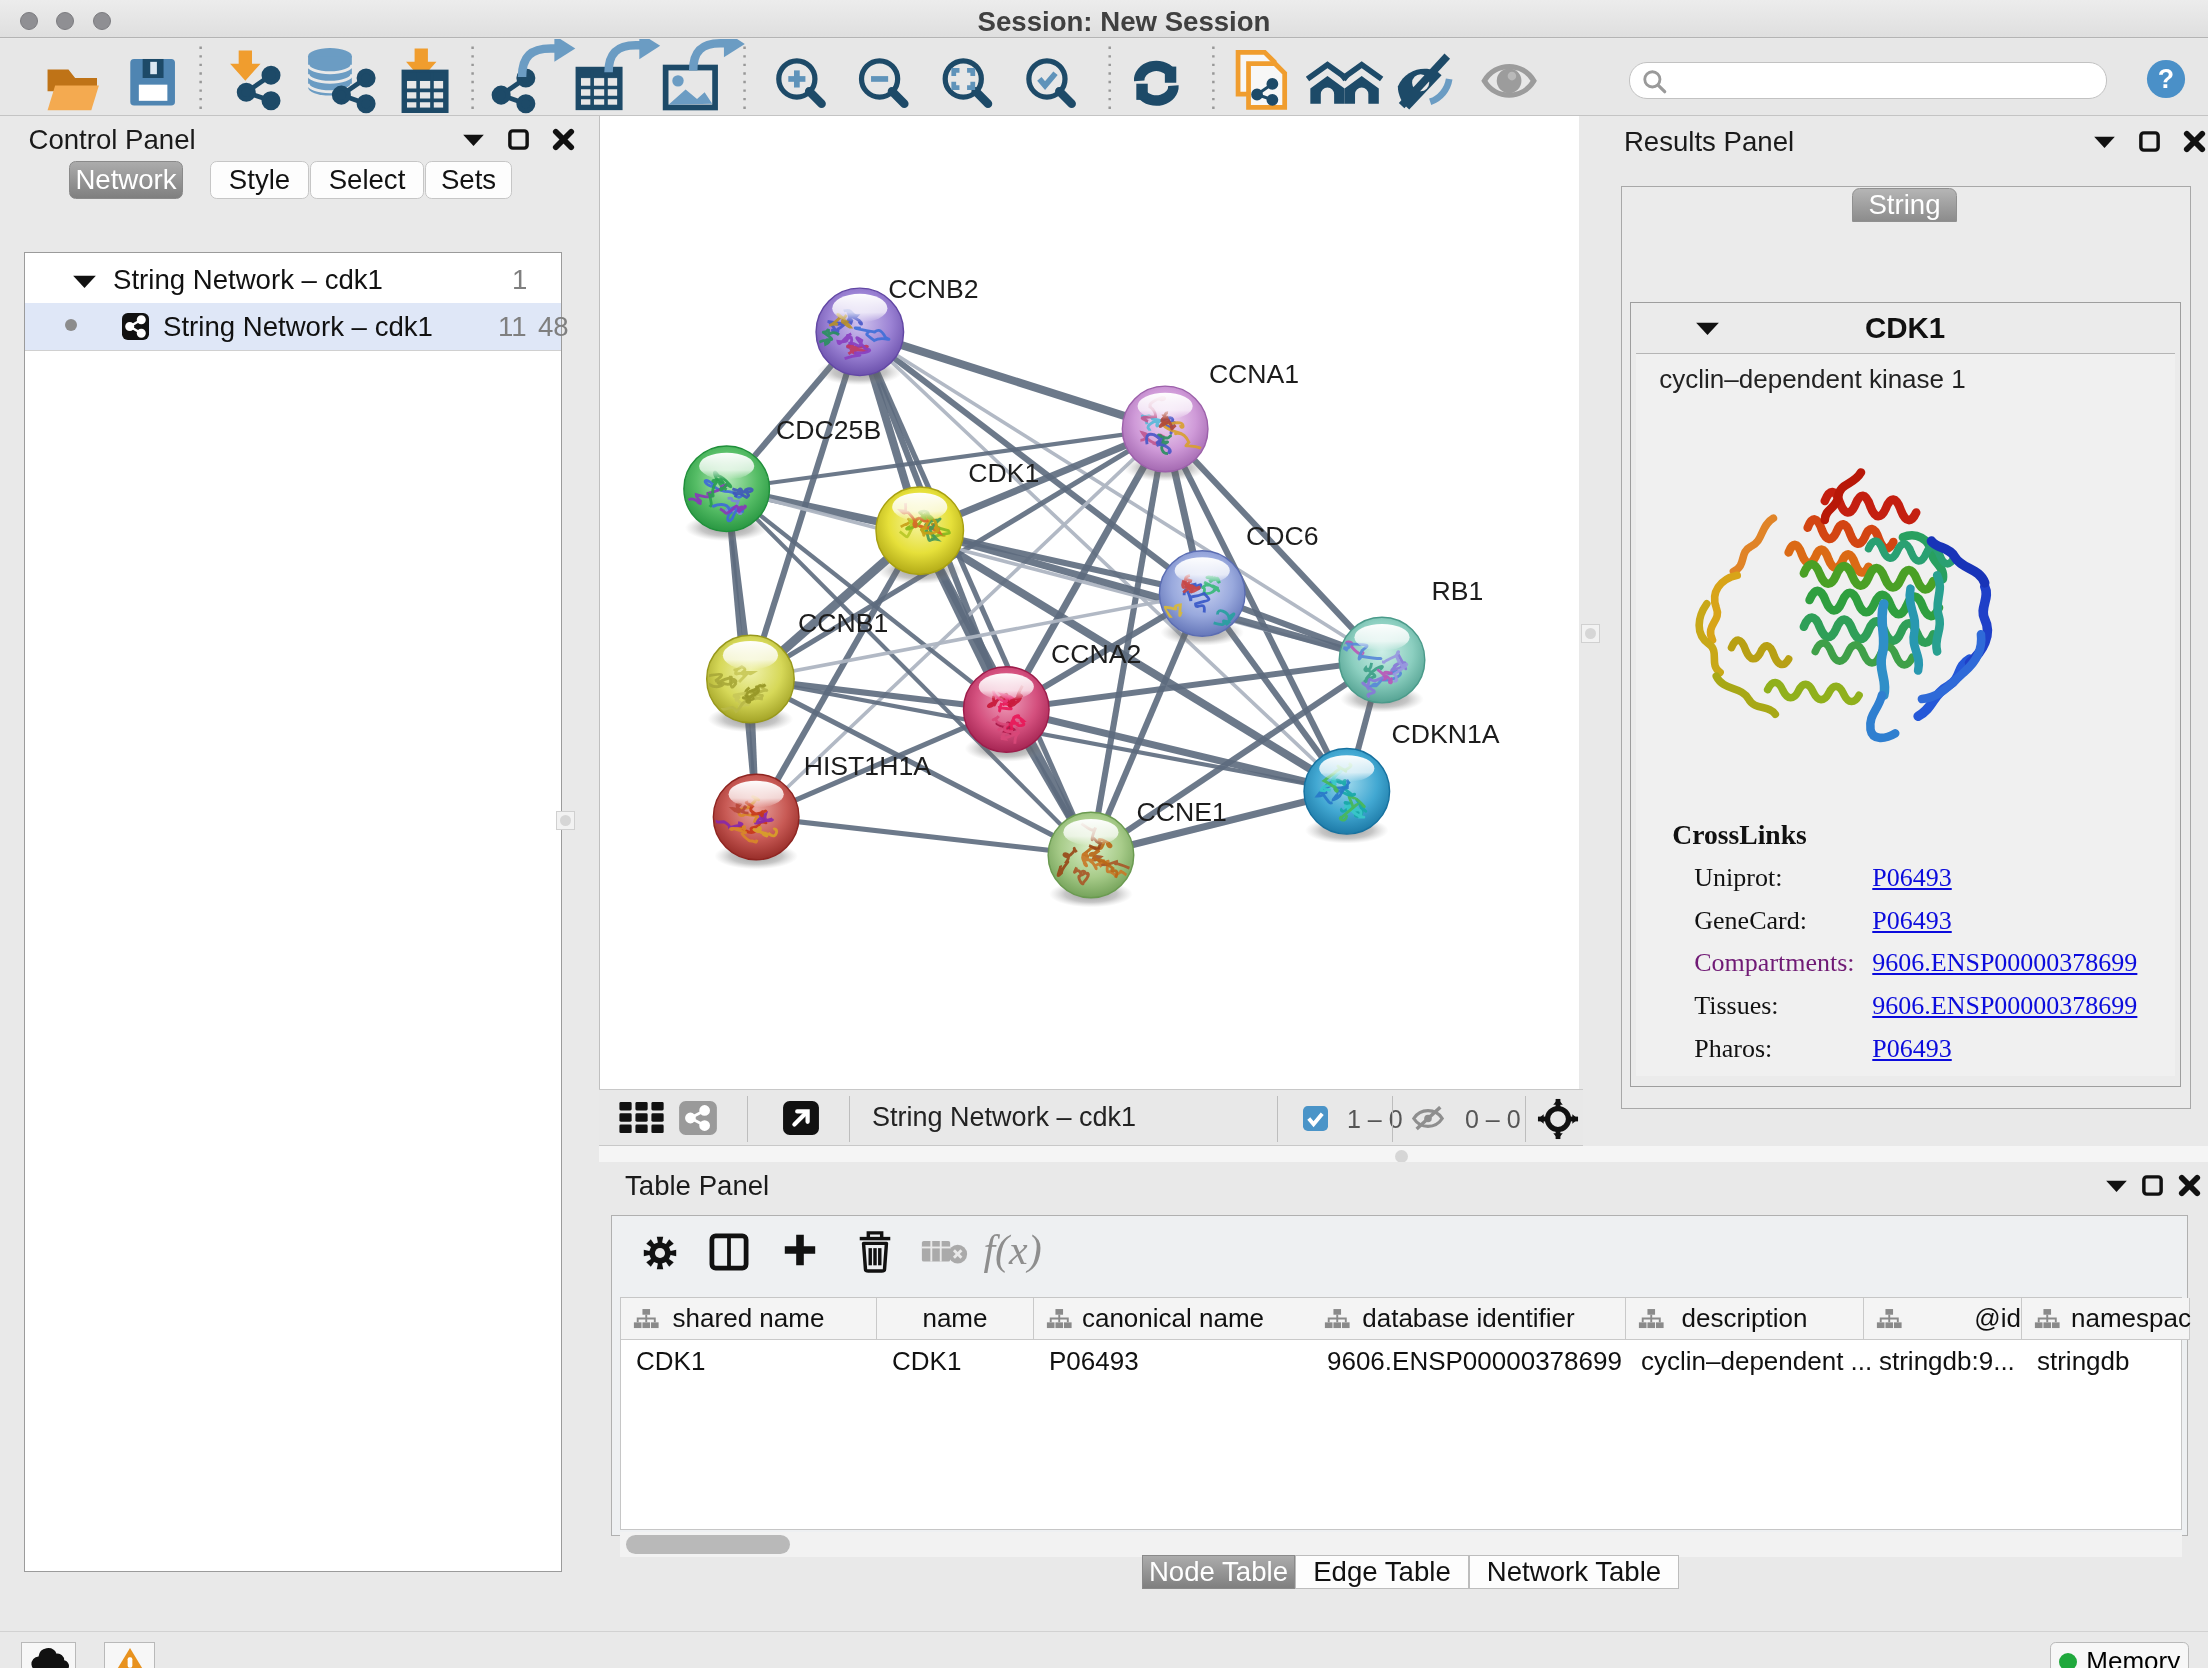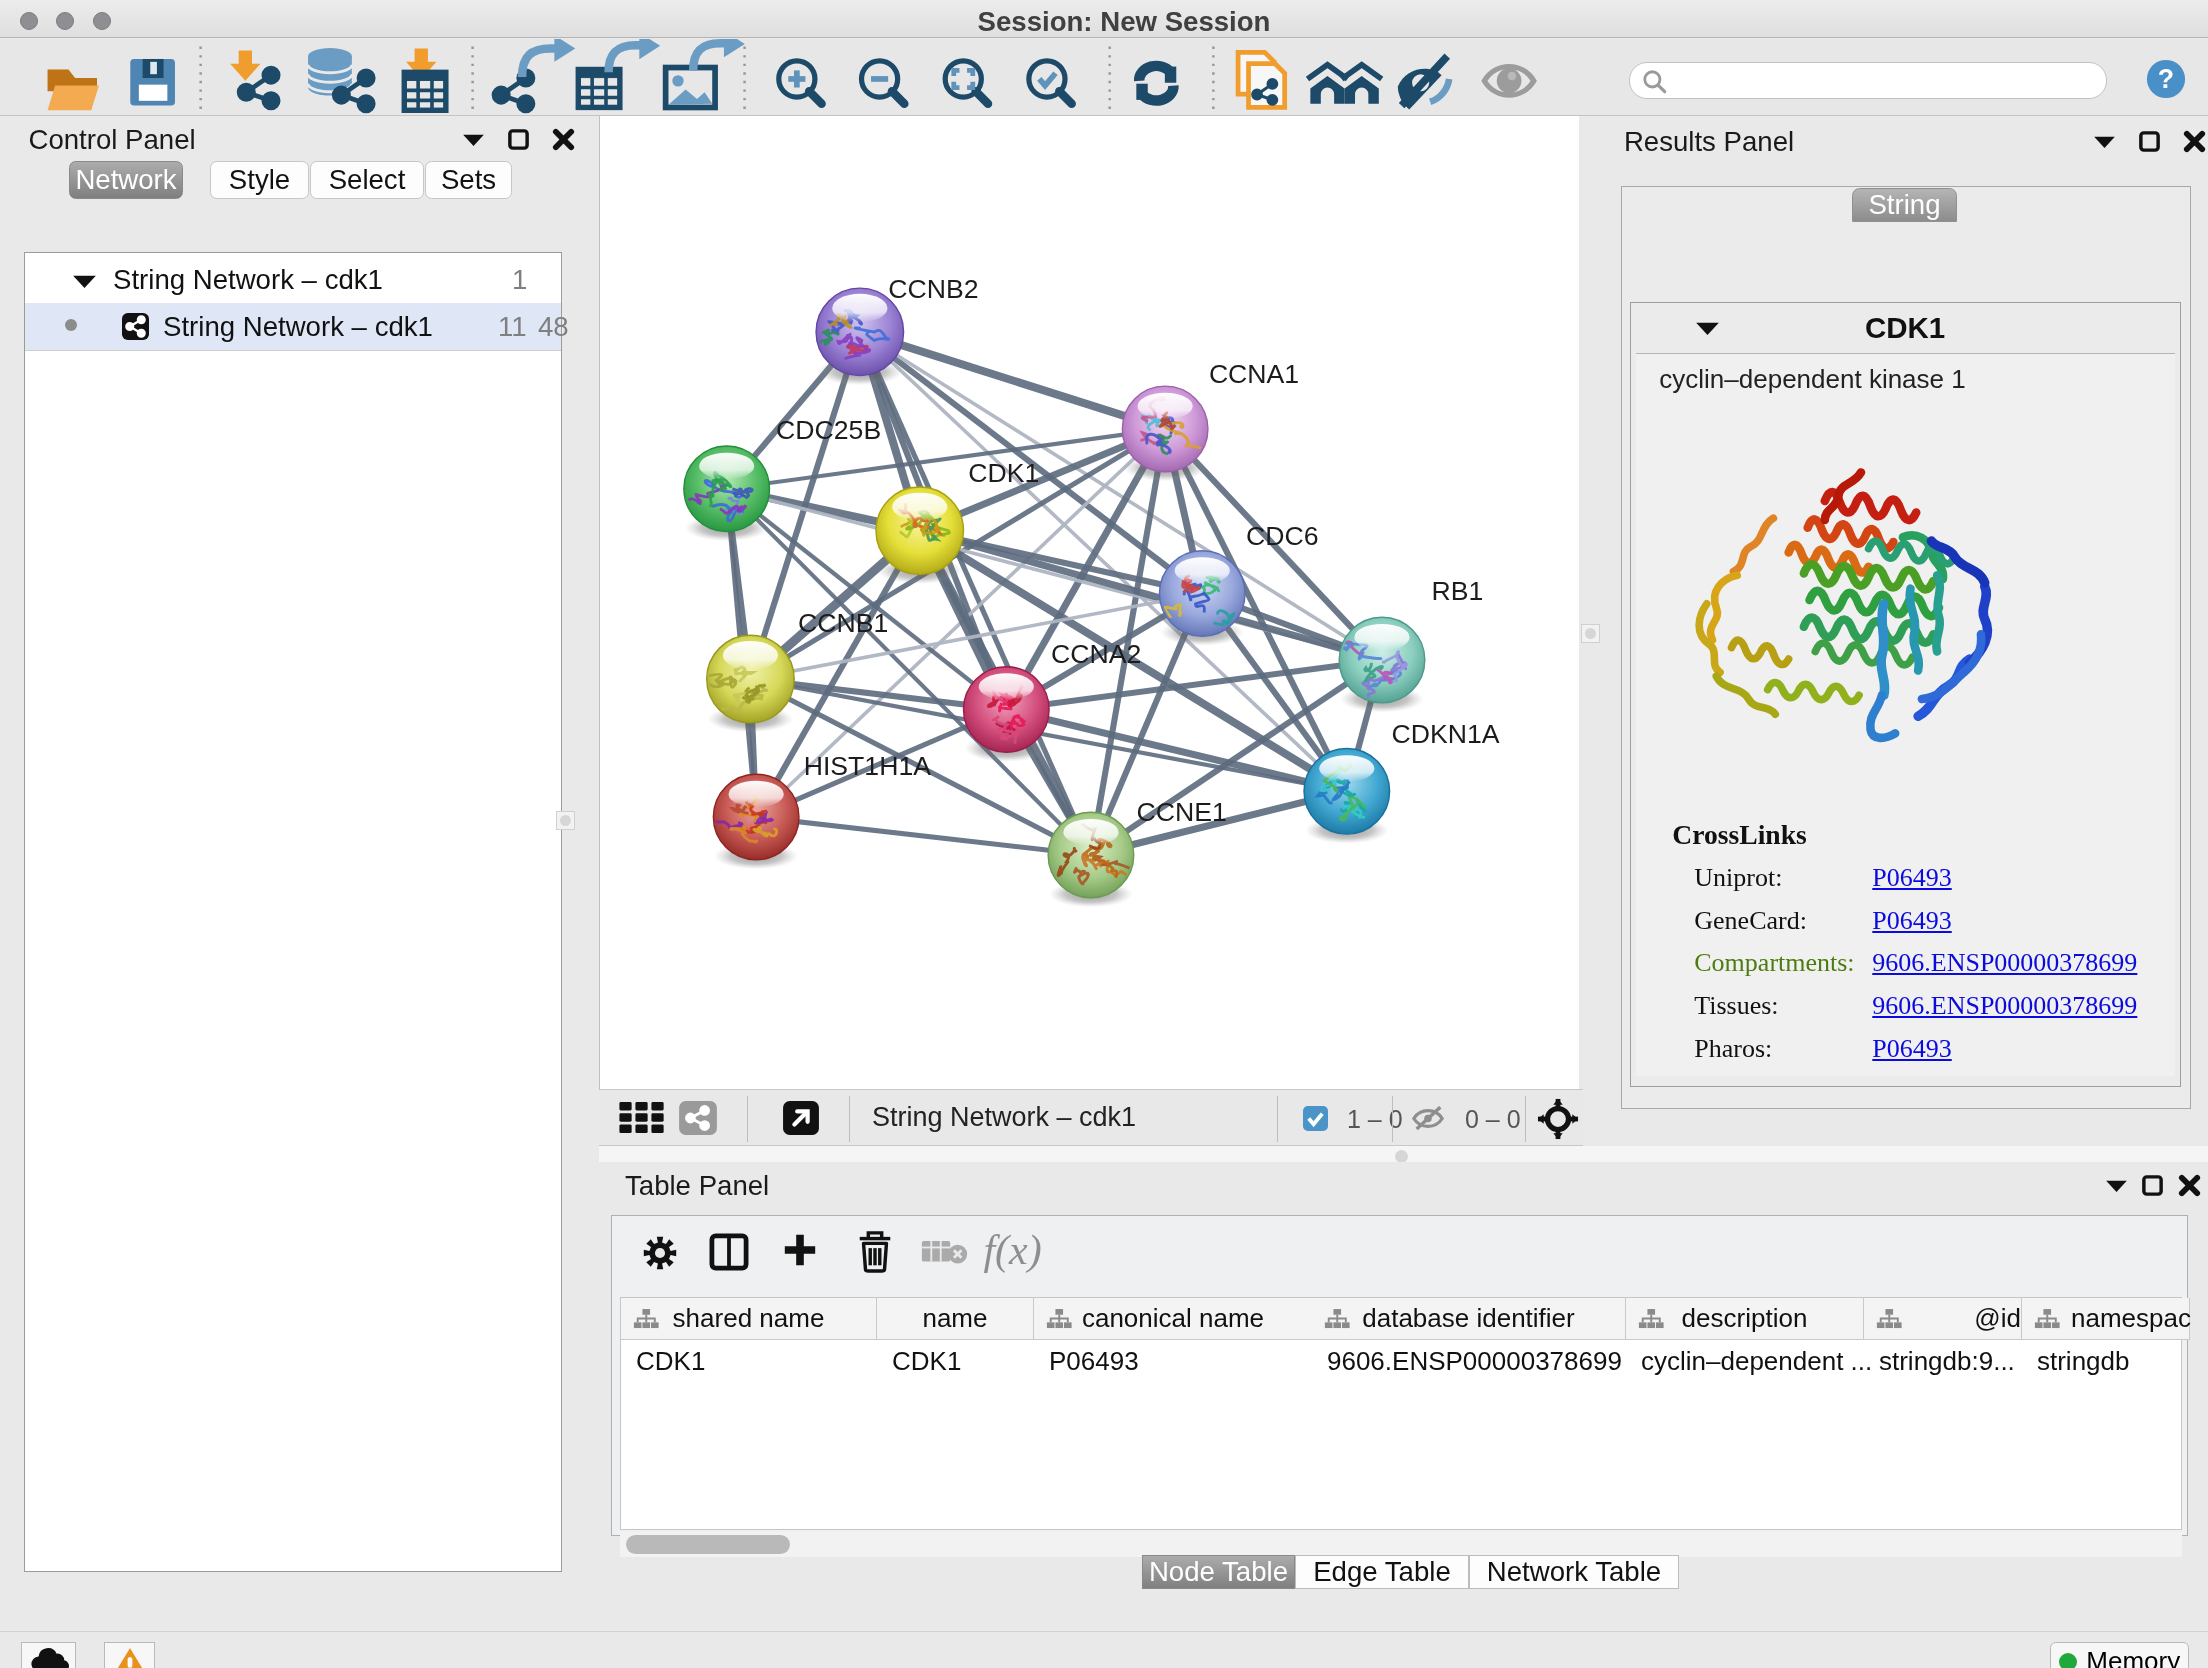--- a/index.html
+++ b/index.html
@@ -686,21 +686,21 @@
                 <path d="M302,212 c14,-12 24,-30 16,-46 c-6,-12 6,-22 0,-34" stroke="#1f40c8" stroke-width="10"></path>
                 <path d="M318,128 c-6,-16 -24,-14 -32,-28 c-6,-10 -18,-8 -24,-16" stroke="#1834b8" stroke-width="10"></path>
                 <path d="M252,250 c20,-2 30,-16 44,-28 c12,-10 20,-24 18,-40" stroke="#2f6ad8" stroke-width="9"></path>
               </g>
             </svg></div>
           <div class="abs serif" style="left:36px;top:465px;font-size:27.6px;font-weight:bold;color:#111">CrossLinks</div>
           <div class="abs serif" style="left:58px;top:509px;font-size:26px;color:#111">Uniprot:</div>
           <div class="abs serif" style="left:236px;top:509px;font-size:26px"><a class="lnk">P06493</a></div>
           <div class="abs serif" style="left:58px;top:552px;font-size:26px;color:#111">GeneCard:</div>
           <div class="abs serif" style="left:236px;top:552px;font-size:26px"><a class="lnk">P06493</a></div>
-          <div class="abs serif" style="left:58px;top:594px;font-size:26px;color:#4d7c0f">Compartments:</div>
+          <div class="abs serif" style="left:58px;top:594px;font-size:26px;color:#701a75">Compartments:</div>
           <div class="abs serif" style="left:236px;top:594px;font-size:26px"><a class="lnk">9606.ENSP00000378699</a></div>
           <div class="abs serif" style="left:58px;top:637px;font-size:26px;color:#111">Tissues:</div>
           <div class="abs serif" style="left:236px;top:637px;font-size:26px"><a class="lnk">9606.ENSP00000378699</a></div>
           <div class="abs serif" style="left:58px;top:680px;font-size:26px;color:#111">Pharos:</div>
           <div class="abs serif" style="left:236px;top:680px;font-size:26px"><a class="lnk">P06493</a></div>
         </div>
       </div>
     </div>
   </div>
 <div id="tablepanel" class="abs">

